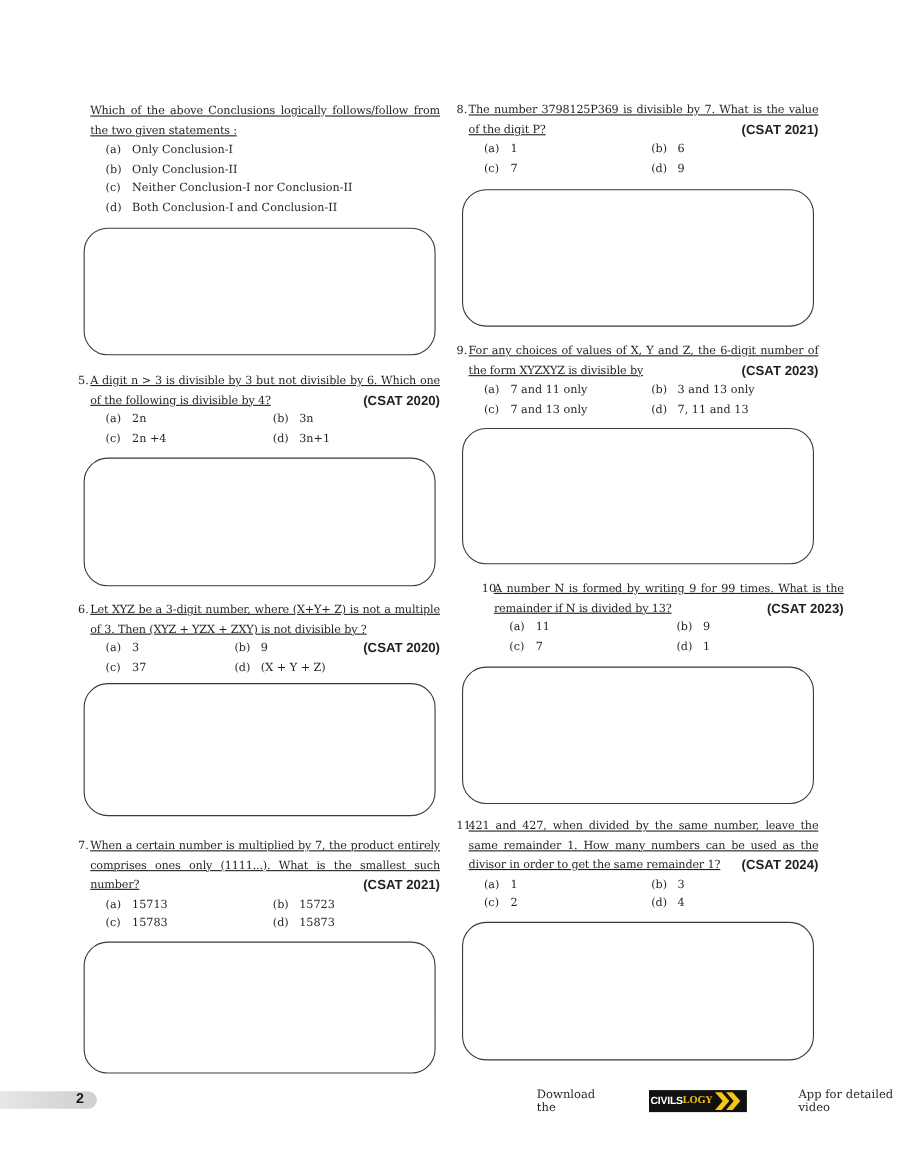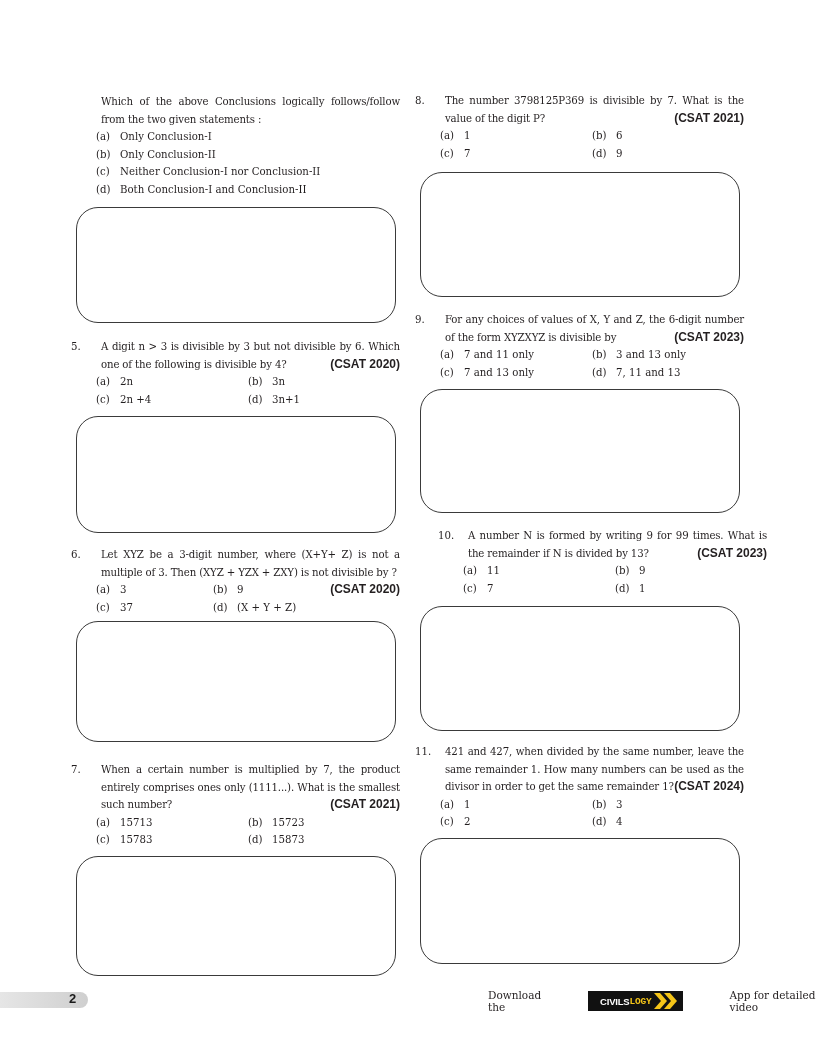--- a/index.html
+++ b/index.html
@@ -1,33 +1,33 @@
 <!DOCTYPE html>
 <html><head>
 <meta charset="utf-8">
 <style>
   html, body { margin: 0; padding: 0; background: #ffffff; }
   body { width: 816px; height: 1056px; position: relative; overflow: hidden;
          font-family: "DejaVu Serif", serif; color: #231f20; }
   .q { position: absolute; font-size: 10.2px; line-height: 17.5px; }
   .q .num { position: absolute; left: 0; top: 0; }
-  .q .stem { margin-left: 30px; text-align: justify; text-align-last: left; letter-spacing: -0.15px; }
+  .q .stem { margin-left: 11px; text-align: justify; text-align-last: left; letter-spacing: -0.15px; text-decoration: underline; }
   .q .stem .tag { float: right; font-family: "Liberation Sans", sans-serif; font-weight: bold; font-size: 12px; letter-spacing: 0; }
   .opts { margin-left: 25px; display: grid; grid-template-columns: 1fr 1fr; }
   .opts.single { grid-template-columns: 1fr; }
   .opt { display: flex; }
   .opt .lbl { width: 24px; flex: none; }
   .box { position: absolute; border: 1.5px solid #3a3a3a; border-radius: 22px; background: #fff; }
   .footer-pill { position: absolute; left: 0; top: 992px; width: 88px; height: 16px; border-radius: 0 10px 10px 0;
                  background: linear-gradient(to right, #e6e6e6 0%, #d6d6d6 70%, #cfcfcf 100%); }
   .page-num { position: absolute; left: 69px; top: 991px; font-family: "Liberation Sans", sans-serif; font-weight: bold; font-size: 13px; color: #1a1a1a; }
   .dl { position: absolute; left: 488px; top: 990px; height: 22px; display: flex; align-items: center; font-size: 10.5px; gap: 44px; }
-  .logo { display: inline-flex; align-items: center; background: #111; height: 20px; padding: 0 3px 0 12px; margin: 0 3px 0 2px; }
+  .logo { display: inline-flex; align-items: center; background: #111; height: 20px; padding: 0 3px 0 1px; margin: 0 3px 0 2px; }
   .logo .civils { color: #ffffff; font-family: "Liberation Sans", sans-serif; font-weight: bold; font-size: 9.5px; letter-spacing: -0.2px; }
-  .logo .logy { color: #f5c518; font-family: Liberation Mono, monospace; font-weight: bold; font-size: 9.5px; letter-spacing: -0.2px; }
+  .logo .logy { color: #f5c518; font-family: Liberation Serif, serif; font-weight: bold; font-size: 9.5px; letter-spacing: -0.2px; }
   .logo svg { margin-left: 2px; }
 </style>
 </head>
 <body>
 
 <div class="q" style="left:71px; top:93px; width:329px;">
   <div class="stem">Which of the above Conclusions logically follows/follow from the two given statements :</div>
   <div class="opts single">
     <div class="opt">
         <span class="lbl">(a)</span>

